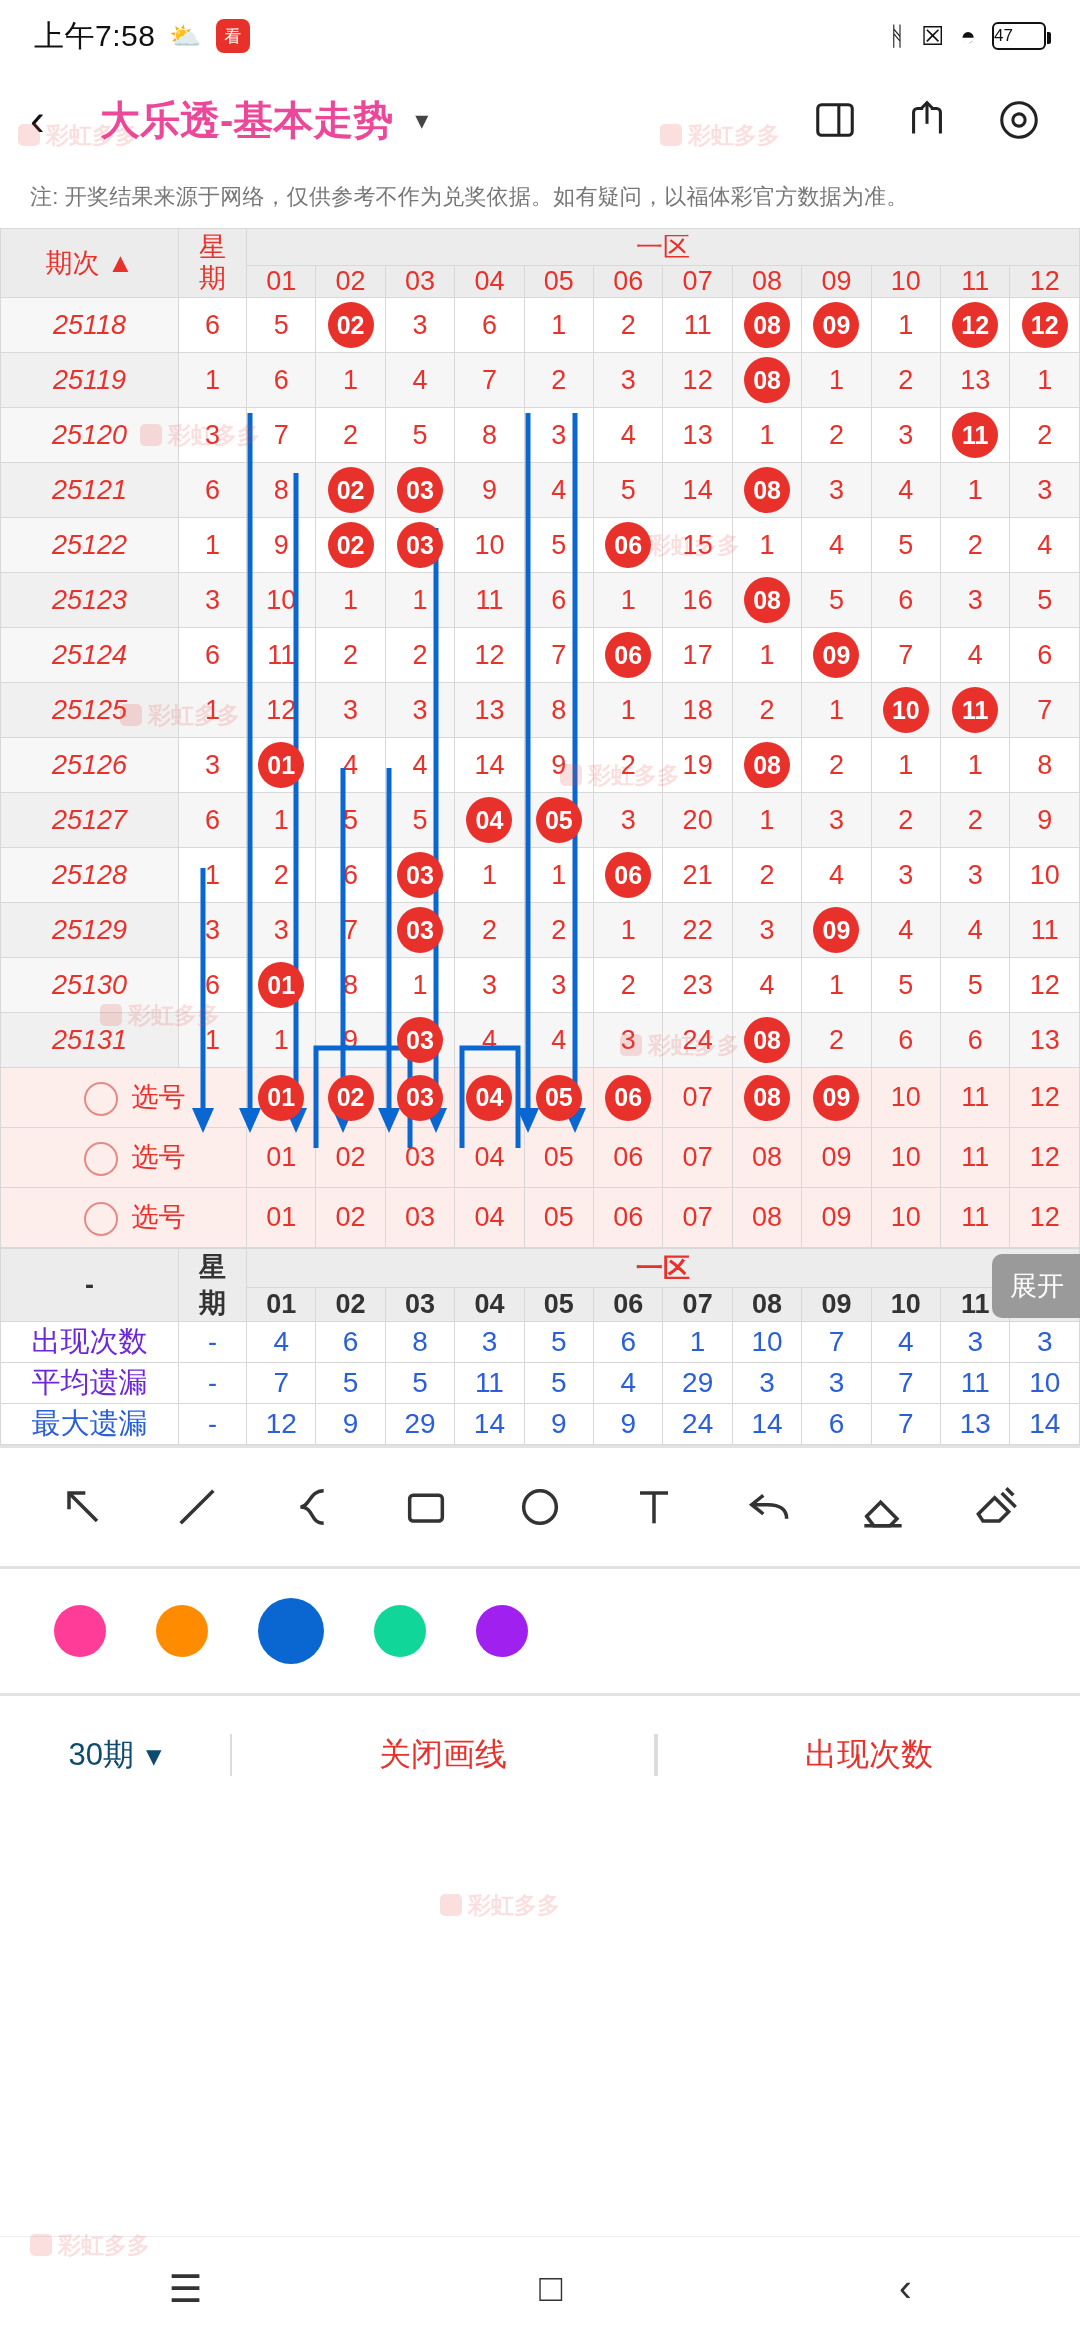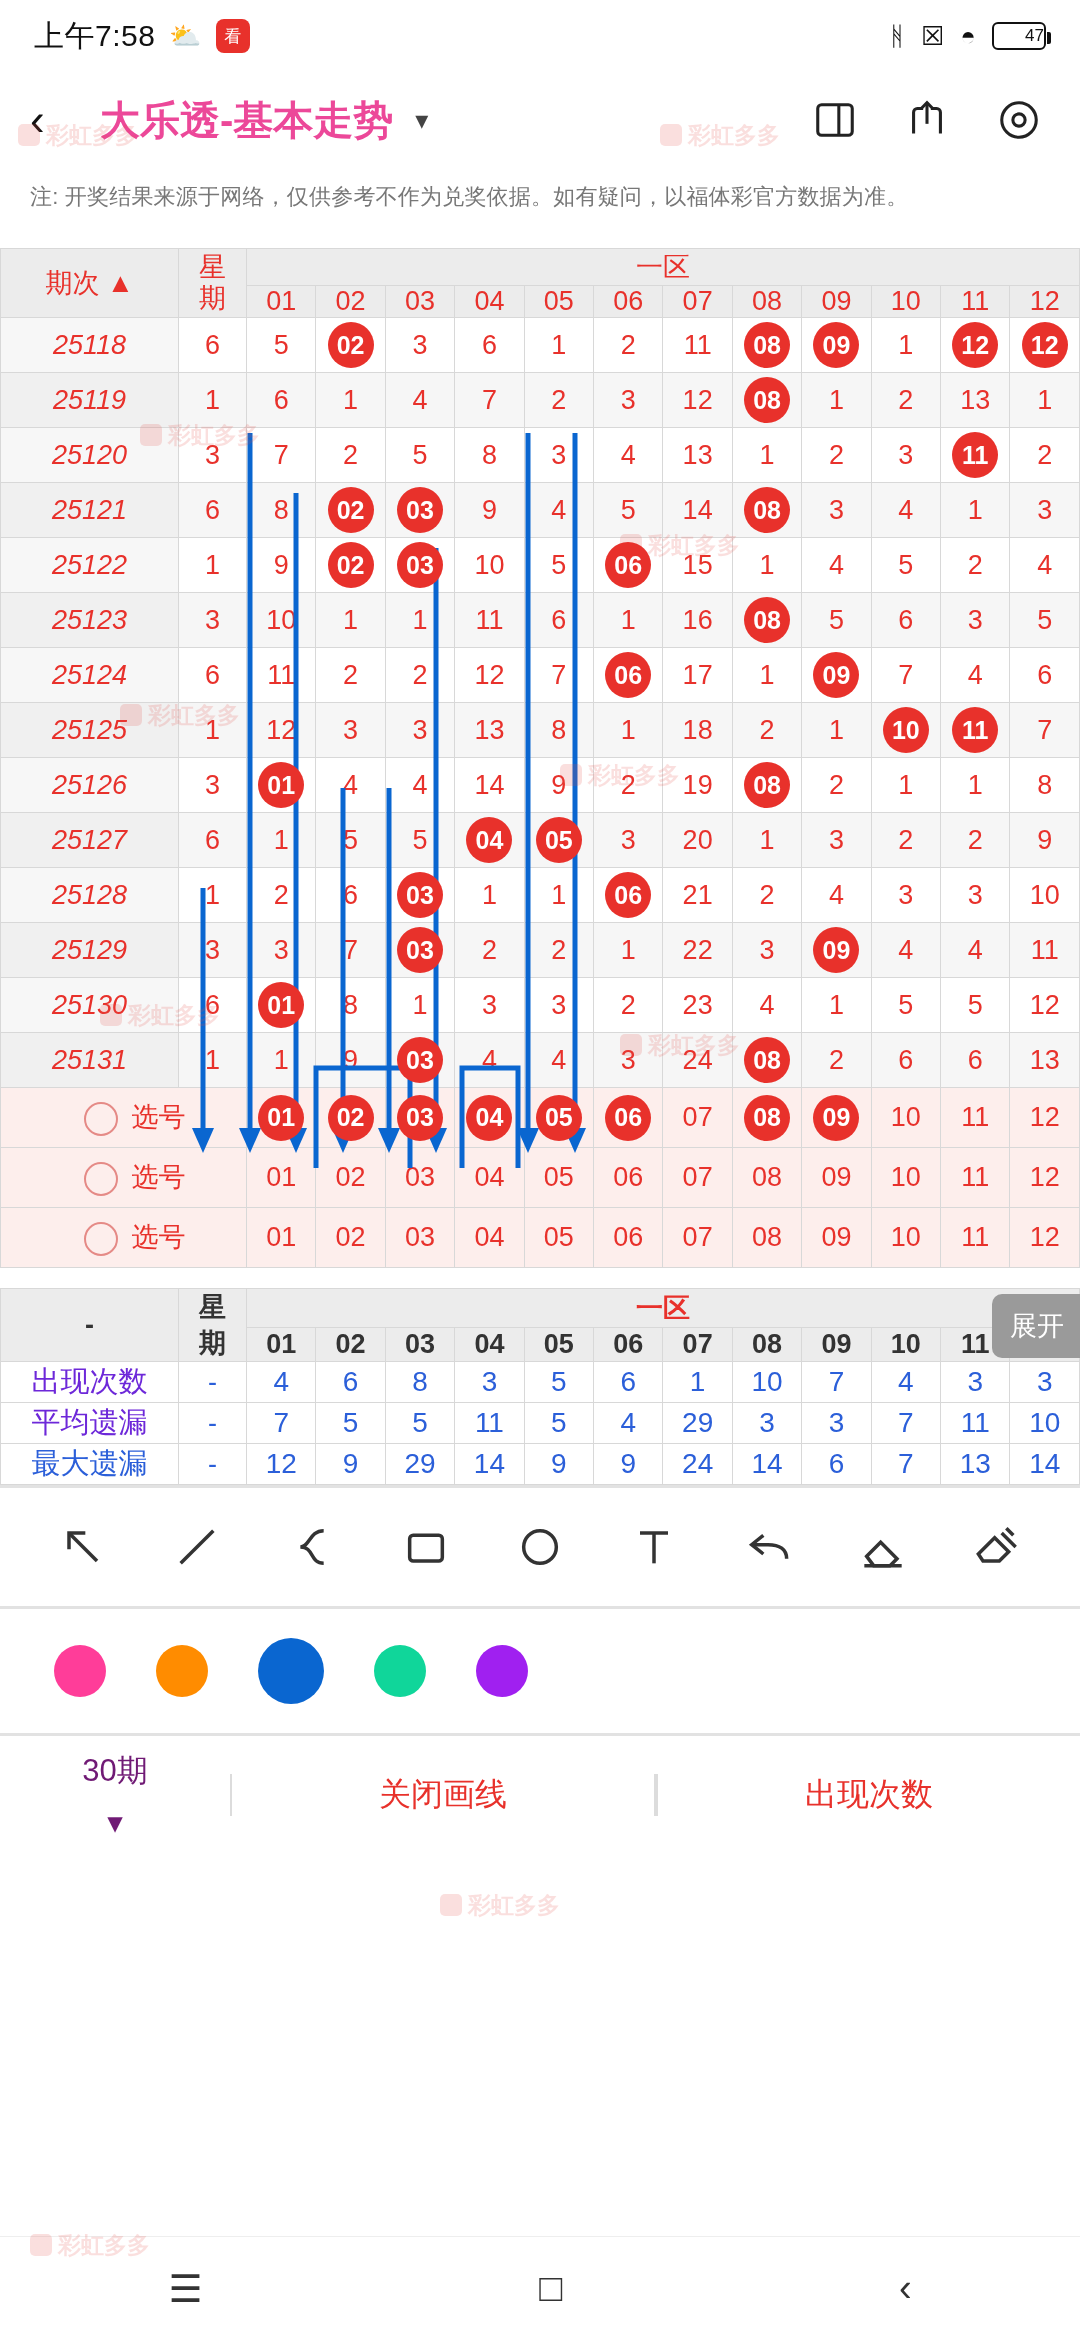--- a/index.html
+++ b/index.html
@@ -20,42 +20,42 @@
   .sb-time { font-size: 30px; letter-spacing: 0.5px; }
   .sb-mute { font-size: 26px; color:#222; }
   .sb-badge {
     width: 34px; height: 34px; border-radius: 8px; background:#e8312b;
     color:#fff; font-size:17px; display:flex; align-items:center; justify-content:center;
   }
   .sb-right { margin-left:auto; display:flex; align-items:center; gap:16px; }
   .sb-ic { font-size: 26px; color:#111; }
   .battery {
     width: 54px; height: 28px; border:2px solid #111; border-radius:6px;
-    position:relative; display:flex; align-items:center; justify-content:flex-end;
-    font-size: 17px; color:#111;padding-left:33px;
+    position:relative; display:flex; align-items:center; justify-content:flex-start;
+    font-size: 17px; color:#111;
   }
   .battery::after{
     content:""; position:absolute; right:-7px; top:8px; width:4px; height:12px;
     background:#111; border-radius:0 2px 2px 0;
   }
 
   
   .titlebar { height: 96px; display:flex; align-items:center; padding: 0 30px; }
   .back-arrow { font-size: 44px; color:#111; width:52px; }
   .title { font-size: 40px; font-weight: bold; color:#ec4899; margin-left: 18px; }
   .title-caret { font-size: 26px; color:#444; margin-left: 22px; }
   .tb-actions { margin-left:auto; display:flex; align-items:center; gap: 46px; padding-right: 8px; }
   .tb-ic { width:46px; height:46px; position:relative; }
 
   
   .note { font-size: 22px; color:#777; padding: 14px 30px 16px 30px; letter-spacing:0.2px; }
 
   
   .table-wrap { position:relative; width:1080px; }
-  table.lt { border-collapse: collapse; width: 1080px; table-layout: fixed; margin-top: 20px; }
+  table.lt { border-collapse: collapse; width: 1080px; table-layout: fixed; }
   table.lt td, table.lt th { border: 1px solid #d8d8d8; text-align:center; font-size: 27px; color:#e8312b; }
   .hdr-row th { background:#ececec; color:#333; font-weight:normal; font-size: 27px; }
   .col-issue { width: 178px; }
   .col-week  { width: 68px; }
   .num-col   { width: 70px; }
   .hdr-issue { font-size: 29px; color:#333; }
   .hdr-week  { font-size: 27px; color:#333; line-height: 1.15; }
   .zone-hdr  { font-size: 28px; color:#333; background:#ececec; }
   td.issue { color:#555; font-size: 28px; background:#f7f7f7;font-style:italic; }
   td.week  { color:#555; font-size: 27px; background:#fff; }
@@ -103,21 +103,21 @@
     padding: 0 26px;
   }
   .tool { width: 78px; height: 78px; display:flex; align-items:center; justify-content:center; }
   .palette { height: 124px; display:flex; align-items:center; gap: 50px; padding-left: 54px; }
   .swatch { width: 52px; height:52px; border-radius:50%; }
   .swatch.active { width: 66px; height: 66px; box-shadow: 0 0 0 0 #fff; }
 
   .bottombar {
     height: 118px; display:flex; align-items:center; font-size: 32px; color:#e8312b;
   }
-  .bb-left { width: 230px; display:flex; align-items:center; justify-content:center; gap: 12px; color:#701a75; font-size: 31px; flex-direction: column;}
+  .bb-left { width: 230px; display:flex; align-items:center; justify-content:center; gap: 12px; color:#0c4a6e; font-size: 31px;}
   .bb-sep { width:2px; height: 42px; background:#dcdcdc; }
   .bb-item { flex:1; text-align:center; }
 
   
   .navbar { position:absolute; bottom:0; left:0; width:1080px; height: 104px;
             display:flex; align-items:center; justify-content:space-around; background:#fff; border-top:1px solid #eee;}
   .nav-ic { font-size: 38px; color:#333; }
 
   
   .wm {

